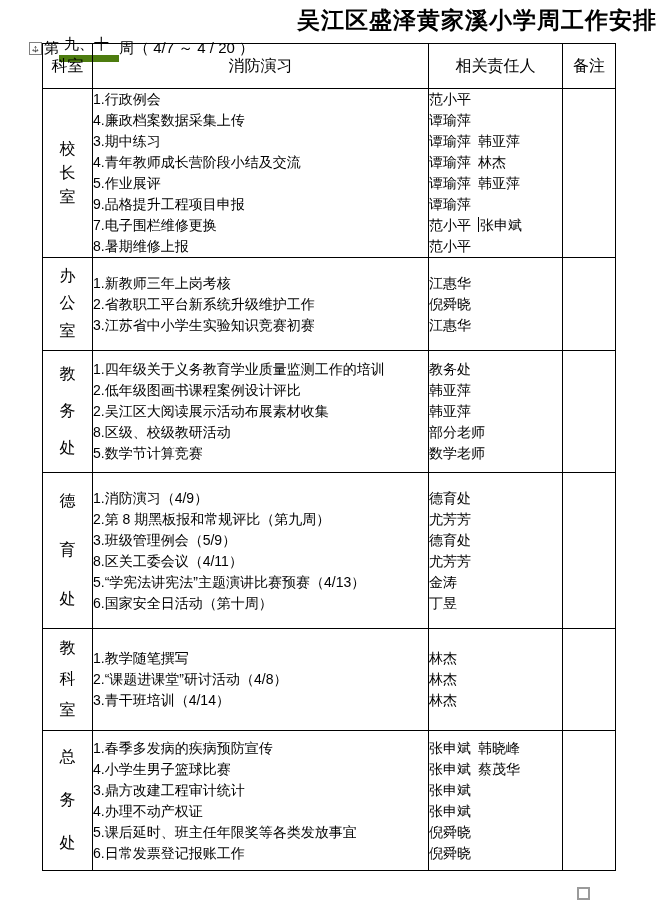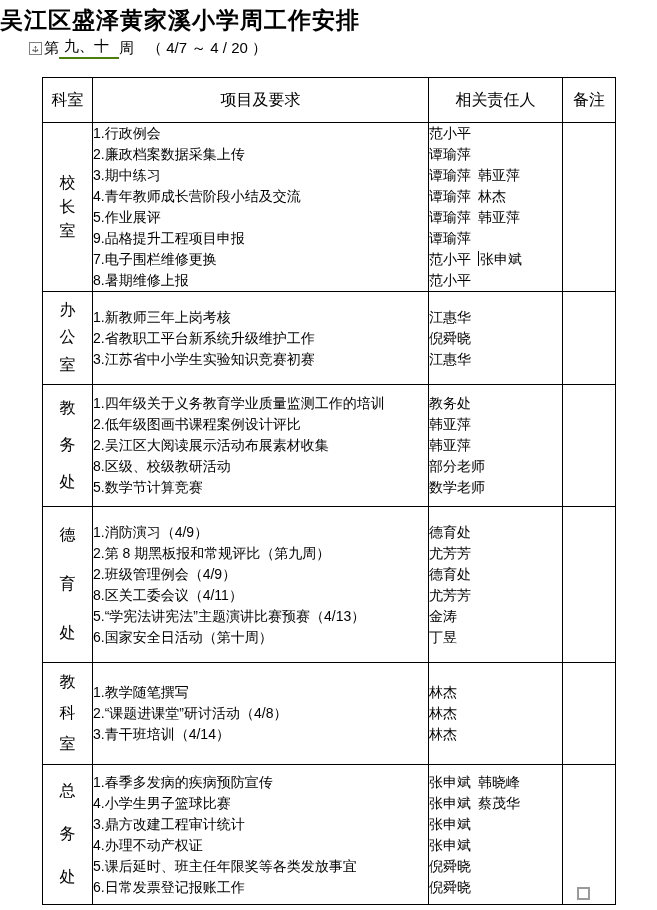--- a/index.html
+++ b/index.html
@@ -3,40 +3,40 @@
 <meta charset="utf-8">
 <style>
   * { margin:0; padding:0; box-sizing:border-box; }
   html,body { background:#fff; }
   .page {
     position:relative; width:657px; height:910px; background:#ffffff;
     color:#000; font-family:"Liberation Sans", sans-serif; overflow:hidden;
   }
   .doc-title {
     position:absolute; top:5px; left:0; width:100%;
-    text-align:left; font-size:23px; font-weight:bold; letter-spacing:1px;
+    text-align:right; font-size:23px; font-weight:bold; letter-spacing:1px;
   }
   .week-line {
     position:absolute; top:40px; left:29px; height:16px;
     display:flex; align-items:center; font-size:15px; white-space:pre;
   }
   .move-handle {
     position:relative; width:13px; height:13px; border:1px solid #808080;
     margin-right:2px; flex:0 0 auto;
   }
   .move-handle .mh-a {
     position:absolute; left:0; top:0; width:11px; height:11px;
     font-size:11px; line-height:11px; text-align:center; color:#333;
   }
   .week-underline {
-    border-bottom:2px solid #4d7c0f; padding:0 10px 1px 5px; white-space:pre;
-  }
-  .date-range { margin-left:13px; white-space:pre; }
+    border-bottom:7px solid #4d7c0f; padding:0 10px 1px 5px; white-space:pre;
+  }
+  .date-range { white-space:pre; }
   table.schedule {
-    position:absolute; top:77px; left:42px;
+    position:absolute; top:43px; left:42px;
     border-collapse:collapse; table-layout:fixed;
   }
   table.schedule th, table.schedule td {
     border:1.5px solid #000; vertical-align:middle; padding:0;
   }
   table.schedule th {
     font-weight:normal; font-size:16px; text-align:center; height:45px;
   }
   td.dept-cell { text-align:center; font-size:16px; }
   .dept-stack { display:flex; flex-direction:column; align-items:center; width:100%; }
@@ -77,37 +77,37 @@
   <table class="schedule">
     <colgroup>
       <col style="width:50px">
         <col style="width:336px">
         <col style="width:134px">
         <col style="width:53px">
     </colgroup>
     <thead>
         <tr id="header-row">
           <th>科室</th>
-          <th>项目及要求</th>
+          <th>消防演习</th>
           <th>相关责任人</th>
           <th>备注</th>
         </tr>
       </thead>
     <tbody id="table-body">
         <tr style="height: 168px;">
           <td class="dept-cell">
             <div class="dept-stack tight" style="height: 158px;">
               <span class="dept-char">校</span>
               <span class="dept-char">长</span>
               <span class="dept-char">室</span>
             </div>
           </td>
           <td class="tasks-cell">
             <div class="line">1.行政例会</div>
-            <div class="line">2.廉政档案数据采集上传</div>
+            <div class="line">4.廉政档案数据采集上传</div>
             <div class="line">3.期中练习</div>
             <div class="line">4.青年教师成长营阶段小结及交流</div>
             <div class="line">5.作业展评</div>
             <div class="line">9.品格提升工程项目申报</div>
             <div class="line">7.电子围栏维修更换</div>
             <div class="line">8.暑期维修上报</div>
           </td>
           <td class="owners-cell">
             <div class="line">范小平</div>
             <div class="line">谭瑜萍</div>
@@ -168,21 +168,21 @@
           <td class="dept-cell">
             <div class="dept-stack spread" style="height: 146px;">
               <span class="dept-char">德</span>
               <span class="dept-char">育</span>
               <span class="dept-char">处</span>
             </div>
           </td>
           <td class="tasks-cell">
             <div class="line">1.消防演习（4/9）</div>
             <div class="line">2.第 8 期黑板报和常规评比（第九周）</div>
-            <div class="line">2.班级管理例会（4/9）</div>
+            <div class="line">3.班级管理例会（5/9）</div>
             <div class="line">8.区关工委会议（4/11）</div>
             <div class="line">5.“学宪法讲宪法”主题演讲比赛预赛（4/13）</div>
             <div class="line">6.国家安全日活动（第十周）</div>
           </td>
           <td class="owners-cell">
             <div class="line">德育处</div>
             <div class="line">尤芳芳</div>
             <div class="line">德育处</div>
             <div class="line">尤芳芳</div>
             <div class="line">金涛</div>

